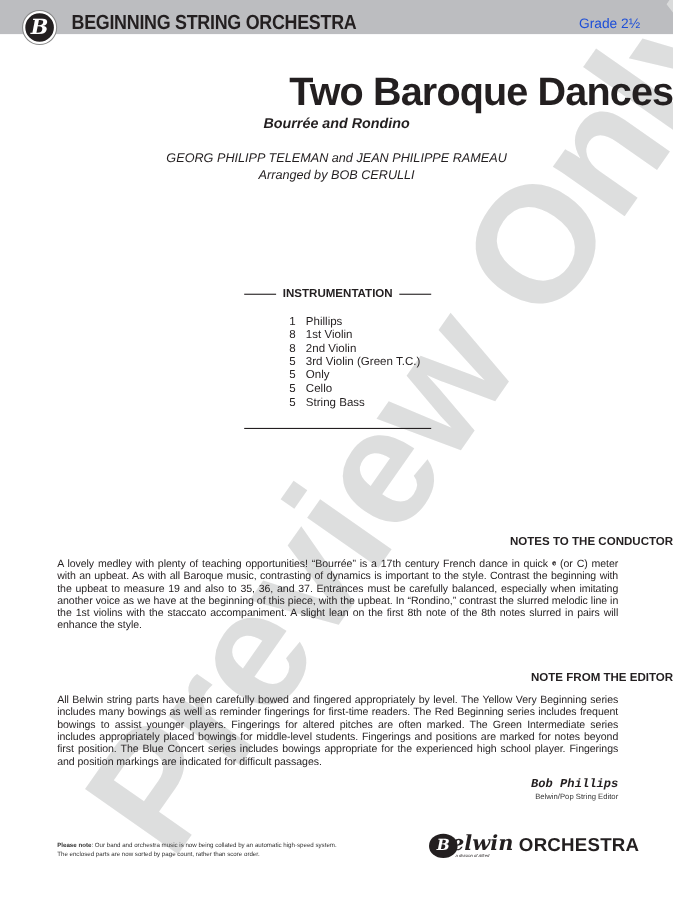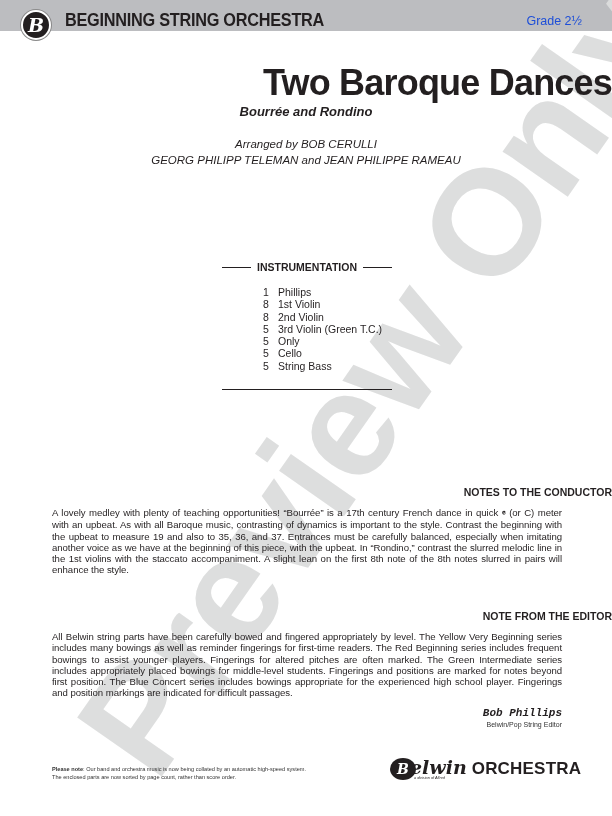--- a/index.html
+++ b/index.html
@@ -112,22 +112,22 @@
     <span>B</span>
   </div>
 <div class="series-title">BEGINNING STRING ORCHESTRA</div>
 <div class="grade">Grade 2½</div>
 
 <div class="watermark">Preview Only</div>
 
 <h1 class="title">Two Baroque Dances</h1>
 <div class="subtitle">Bourrée and Rondino</div>
 <div class="composers">
+  <div>GEORG PHILIPP TELEMAN and JEAN PHILIPPE RAMEAU</div>
   <div>Arranged by BOB CERULLI</div>
-  <div>GEORG PHILIPP TELEMAN and JEAN PHILIPPE RAMEAU</div>
 </div>
 
 <div class="instr-heading">
   <span class="rule"></span>
   <span class="label">INSTRUMENTATION</span>
   <span class="rule"></span>
 </div>
 <ul class="instr-list">
   <li>
       <span class="qty">1</span>

